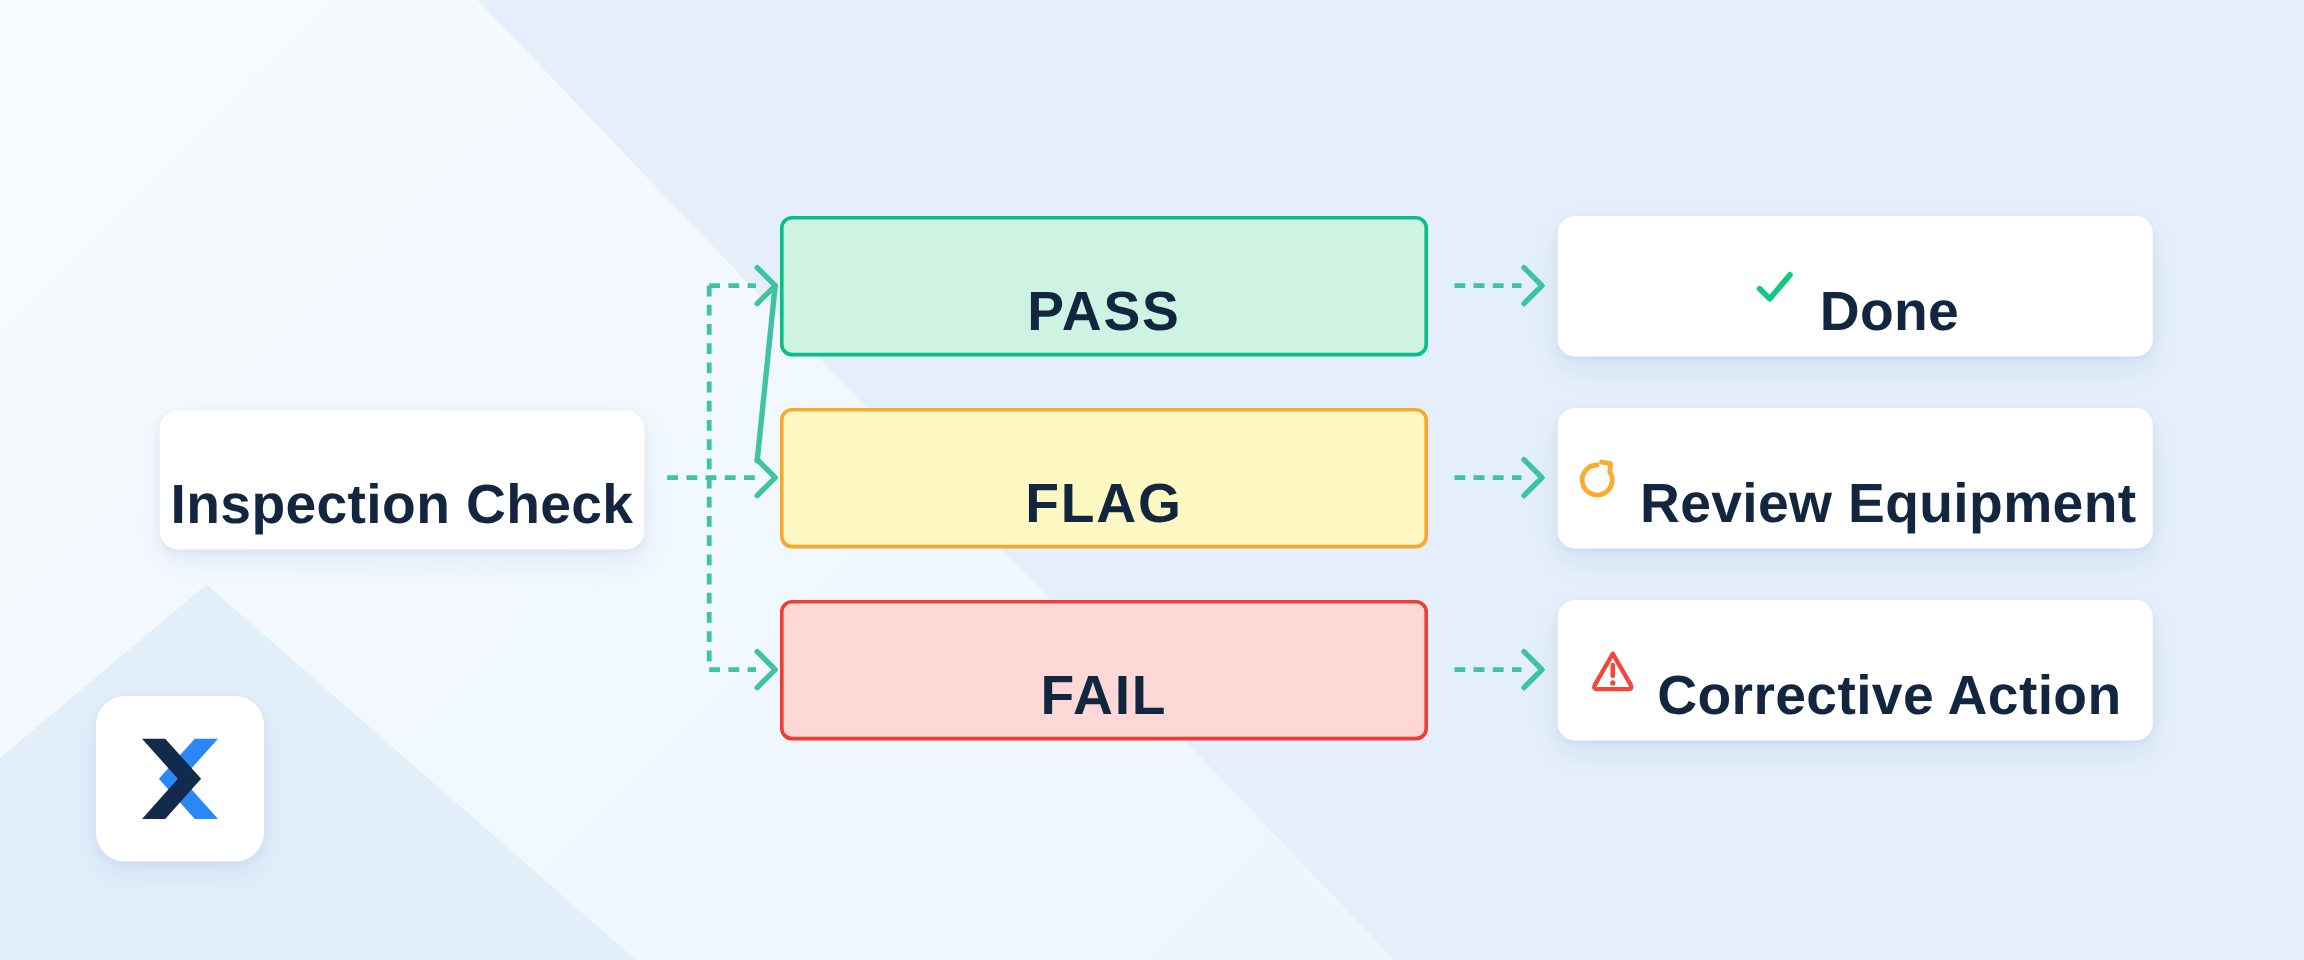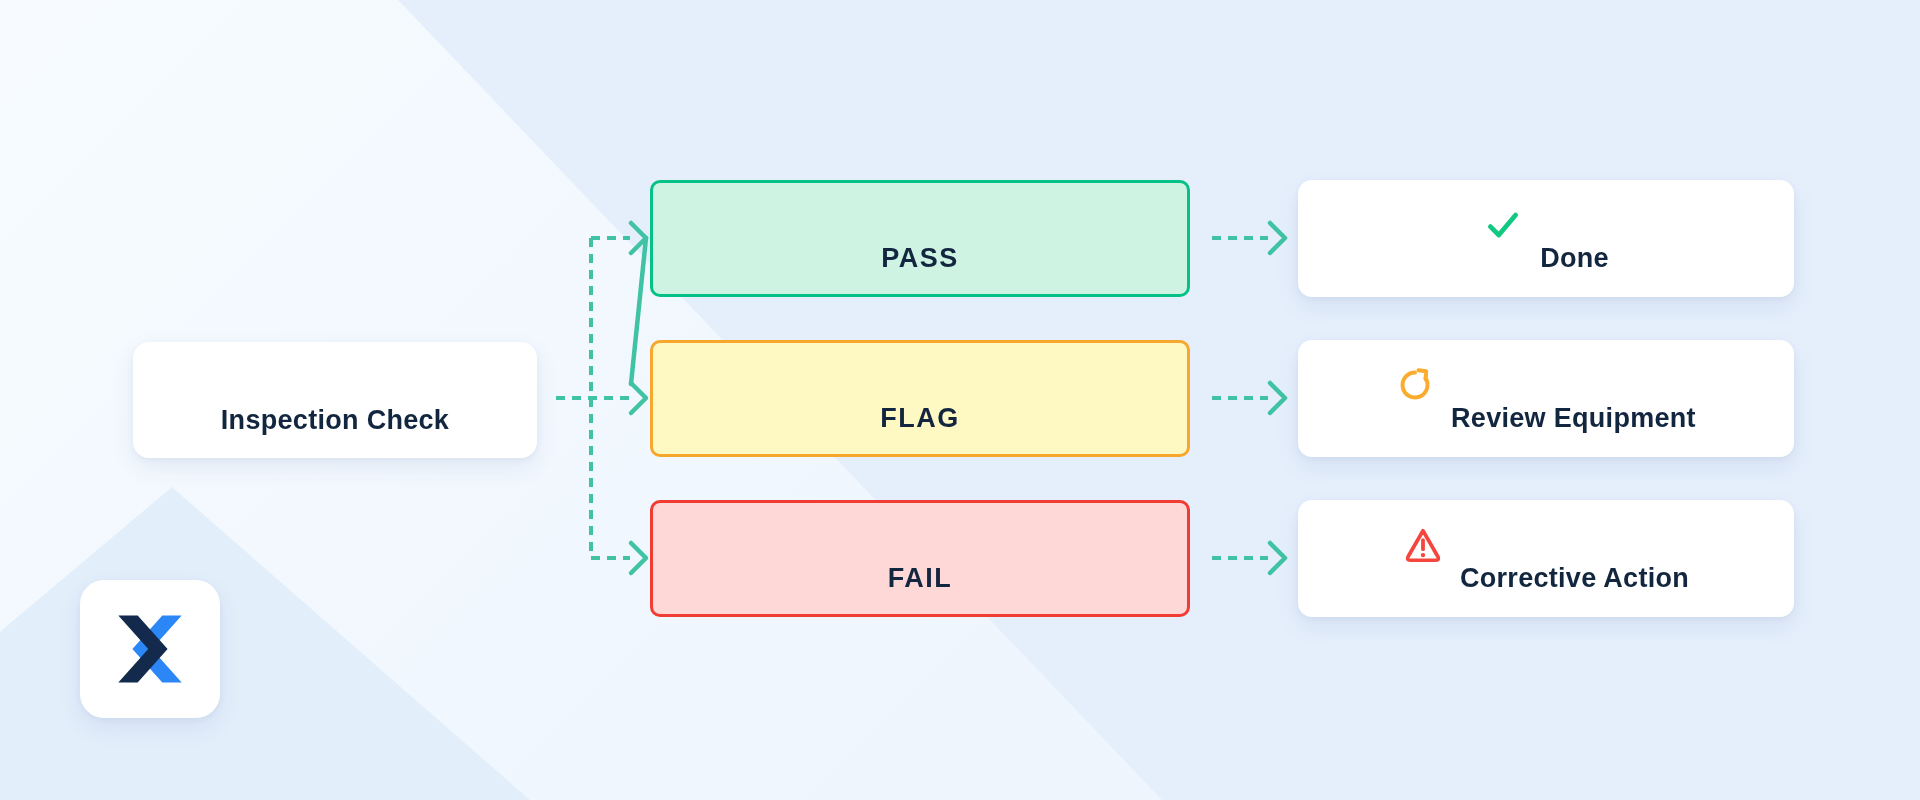--- a/index.html
+++ b/index.html
@@ -22,33 +22,33 @@
     position:absolute;inset:0;
     clip-path:polygon(172px 487px, -200px 800px, 530px 800px);
   }
   
   .card{
     position:absolute;background:#ffffff;border-radius:16px;
     display:flex;align-items:center;justify-content:center;
     box-shadow:0 10px 24px rgba(23,66,133,0.08), 0 2px 6px rgba(23,66,133,0.05);
   }
   .label{
-    font-weight:700;font-size:27px;line-height:1;letter-spacing:0.3px;margin-top:40px;
+    font-weight:700;font-size:46px;line-height:1;letter-spacing:0.3px;margin-top:40px;
   }
   
   .source-card{left:133px;top:342px;width:404px;height:116px;}
   .branch-box{
     position:absolute;left:650px;width:540px;height:117px;
     border:3px solid;border-radius:10px;box-sizing:border-box;
     display:flex;align-items:center;justify-content:center;
   }
   .branch-box .label{letter-spacing:1.5px;}
   .outcome-card{left:1298px;width:496px;height:117px;border-radius:14px;}
   .row-0{top:180px;} .row-1{top:340px;} .row-2{top:500px;}
-  .outcome-inner{display:flex;align-items:flex-start;gap:17px;}
+  .outcome-inner{display:flex;align-items:center;gap:17px;}
   .icon-wrap{display:flex;align-items:center;justify-content:center;}
   .icon-wrap svg{display:block;}
   
   .connector-svg{position:absolute;left:0;top:0;}
   
   .logo-card{left:80px;top:580px;width:140px;height:138px;border-radius:24px;}
 </style>
 </head>
 <body style="color: rgb(19, 38, 63);">
 

